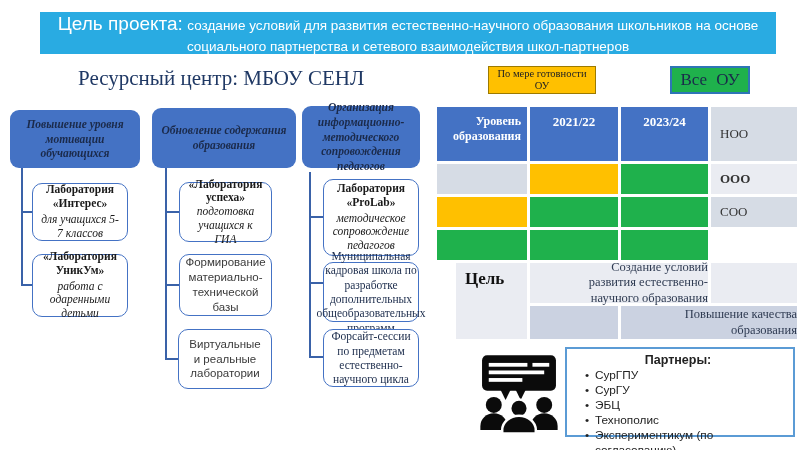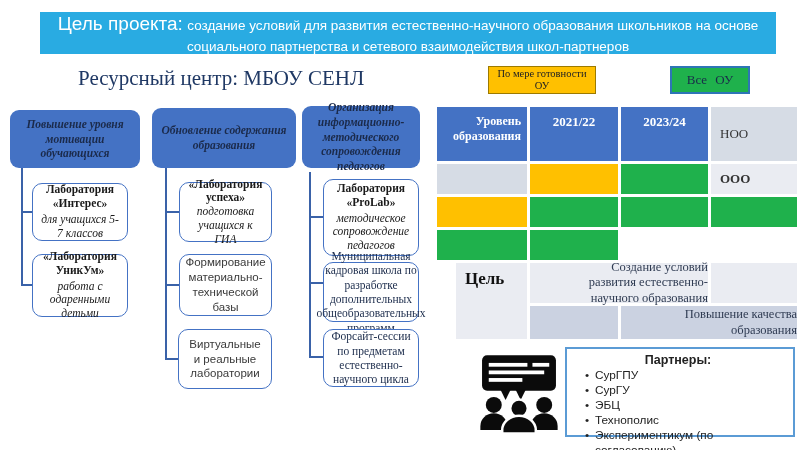--- a/index.html
+++ b/index.html
@@ -14,21 +14,21 @@
   .banner-text{font-size:13.5px;}
   
   .heading{position:absolute;left:78px;top:66px;font-family:"Liberation Serif",serif;
            font-size:21px;color:#1f3864;}
   
   .legend-orange{position:absolute;left:488px;top:66px;width:108px;height:28px;background:#ffc000;
         border:1.5px solid #9c7a00;box-sizing:border-box;display:flex;align-items:center;justify-content:center;
         font-family:"Liberation Serif",serif;font-size:10.5px;color:#222;text-align:center;line-height:1.15;}
   .legend-green{position:absolute;left:670px;top:66px;width:80px;height:28px;background:#1fb14c;
         border:2px solid #2e75b6;box-sizing:border-box;display:flex;align-items:center;justify-content:center;
-        font-family:"Liberation Serif",serif;font-size:13px;color:#1a2a4a;word-spacing:5px;}
+        font-family:"Liberation Serif",serif;font-size:17px;color:#1a2a4a;word-spacing:5px;}
   
   .colhead{position:absolute;background:#4472c4;border-radius:9px;color:#1b2a4a;
            font-family:"Liberation Serif",serif;font-style:italic;font-weight:bold;font-size:11.5px;
            display:flex;align-items:center;justify-content:center;text-align:center;
            padding:4px 8px;box-sizing:border-box;line-height:1.3;}
   .subbox{position:absolute;background:#fff;border:1.5px solid #4472c4;border-radius:10px;
           display:flex;flex-direction:column;align-items:center;justify-content:center;text-align:center;
           padding:4px 6px;box-sizing:border-box;font-size:11.5px;line-height:1.2;color:#1a1a1a;}
   .subbox .bold{font-family:"Liberation Serif",serif;font-weight:bold;}
   .subbox .italic{font-family:"Liberation Serif",serif;font-style:italic;margin-top:2px;}
@@ -139,20 +139,21 @@
     <div class="td rowlab bg-a">НОО</div>
     <div class="td bg-a"></div>
     <div class="td bg-a cell-orange"></div>
     <div class="td bg-a cell-green"></div>
 
     <div class="td rowlab bg-b">ООО</div>
     <div class="td bg-b cell-orange"></div>
     <div class="td bg-b cell-green"></div>
     <div class="td bg-b cell-green"></div>
 
+    <div class="td rowlab bg-a">СОО</div>
     <div class="td bg-a cell-green"></div>
     <div class="td bg-a cell-green"></div>
     <div class="td bg-a cell-green"></div>
 
     <div class="goal-label">Цель</div>
     <div class="td goal-span1">Создание условий развития естественно-научного образования</div>
     <div class="td goal-c4"></div>
     <div class="td goal-c2"></div>
     <div class="td goal-span2">Повышение качества образования</div>
   </div>

